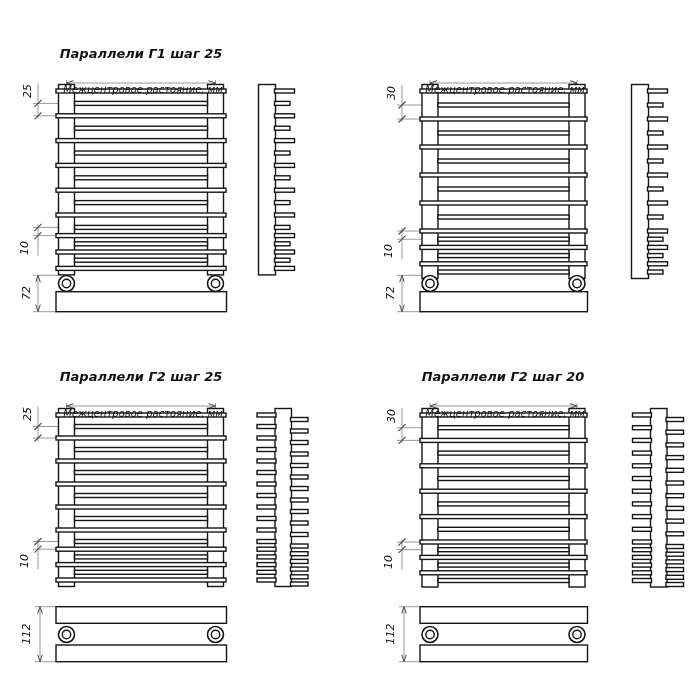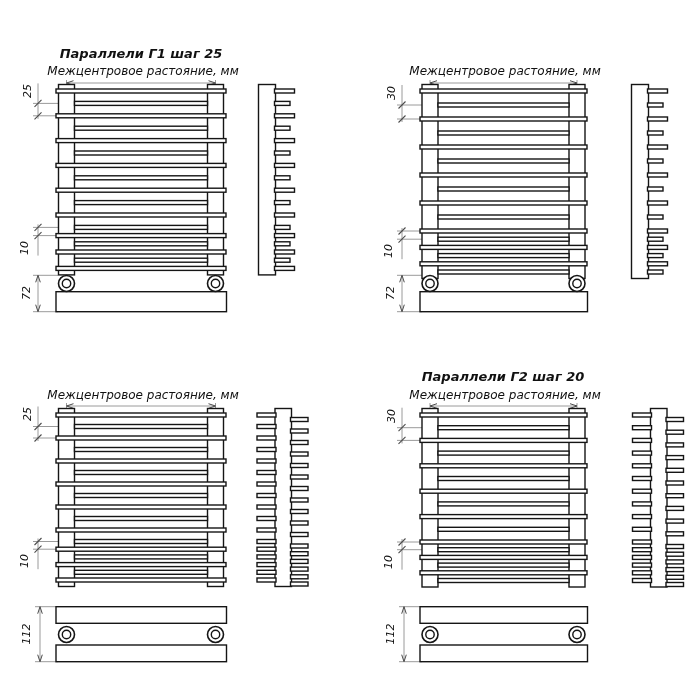--- a/index.html
+++ b/index.html
@@ -1,21 +1,21 @@
 <!DOCTYPE html>
 <html><head>
 <meta charset="utf-8">
 <style>
   html,body{margin:0;padding:0;background:#fff;}
   .page{position:relative;width:700px;height:700px;background:#fff;overflow:hidden;
         font-family:"DejaVu Sans",sans-serif;}
   #art{position:absolute;left:0;top:0;}
   .lbl{position:absolute;font-style:italic;color:#111;white-space:nowrap;text-align:center;}
   .title{font-weight:bold;font-size:13px;width:200px;}
-  .sub{font-size:12px;width:200px;}
+  .sub{font-size:10px;width:200px;margin-top:20px;}
   .dim{width:44px;height:16px;font-size:11px;line-height:16px;transform:rotate(-90deg);}
 </style>
 </head>
 <body>
 
 <div class="page">
   <svg id="art" width="700" height="700" viewBox="0 0 700 700">
       <g>
         <line x1="66.5" y1="83" x2="215.5" y2="83" stroke="#8f8f8f" stroke-width="0.9"></line>
         <line x1="66.5" y1="80" x2="66.5" y2="87.5" stroke="#8f8f8f" stroke-width="0.9"></line>
@@ -325,20 +325,21 @@
   <div class="lbl sub" style="left:43px;top:64px">Межцентровое растояние, мм</div>
   <div class="lbl dim" style="left:6px;top:83px">25</div>
   <div class="lbl dim" style="left:3px;top:240px">10</div>
   <div class="lbl dim" style="left:5px;top:285px">72</div>
 
   <div class="lbl sub" style="left:405px;top:64px">Межцентровое растояние, мм</div>
   <div class="lbl dim" style="left:370px;top:85px">30</div>
   <div class="lbl dim" style="left:367px;top:243px">10</div>
   <div class="lbl dim" style="left:369px;top:285px">72</div>
 
+  <div class="lbl title" style="left:41px;top:369px">Параллели Г2 шаг 25</div>
   <div class="lbl sub" style="left:43px;top:388px">Межцентровое растояние, мм</div>
   <div class="lbl dim" style="left:6px;top:406px">25</div>
   <div class="lbl dim" style="left:3px;top:553px">10</div>
   <div class="lbl dim" style="left:5px;top:626px">112</div>
 
   <div class="lbl title" style="left:403px;top:369px">Параллели Г2 шаг 20</div>
   <div class="lbl sub" style="left:405px;top:388px">Межцентровое растояние, мм</div>
   <div class="lbl dim" style="left:370px;top:408px">30</div>
   <div class="lbl dim" style="left:367px;top:554px">10</div>
   <div class="lbl dim" style="left:369px;top:626px">112</div>

